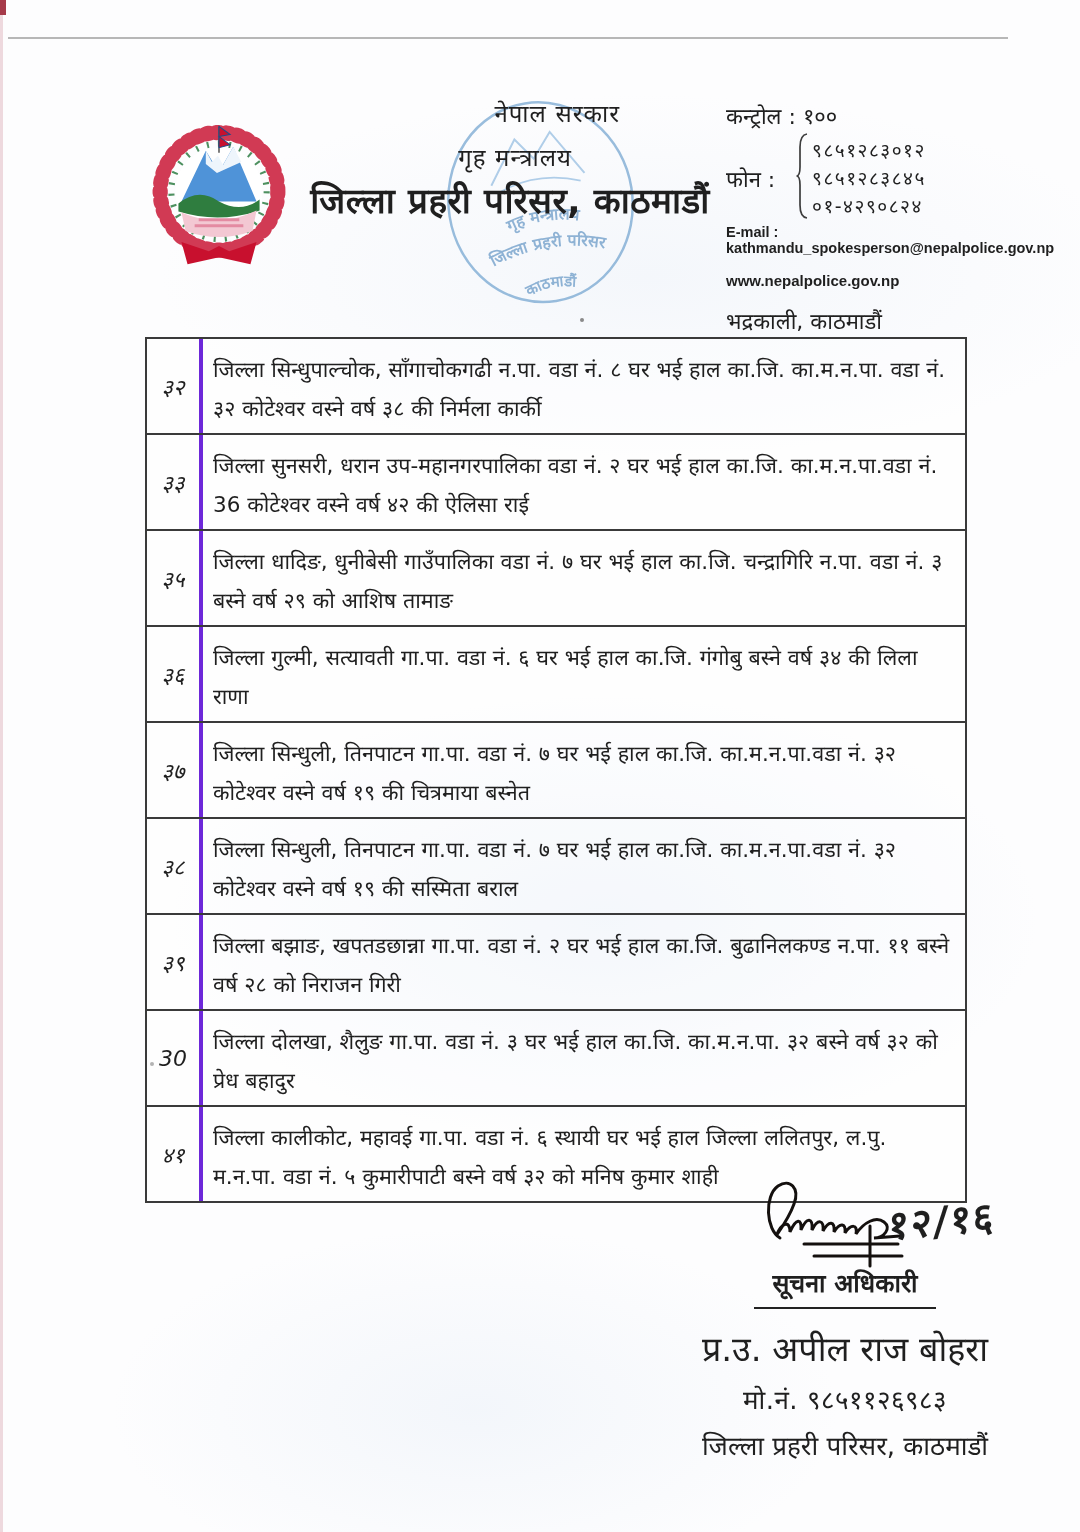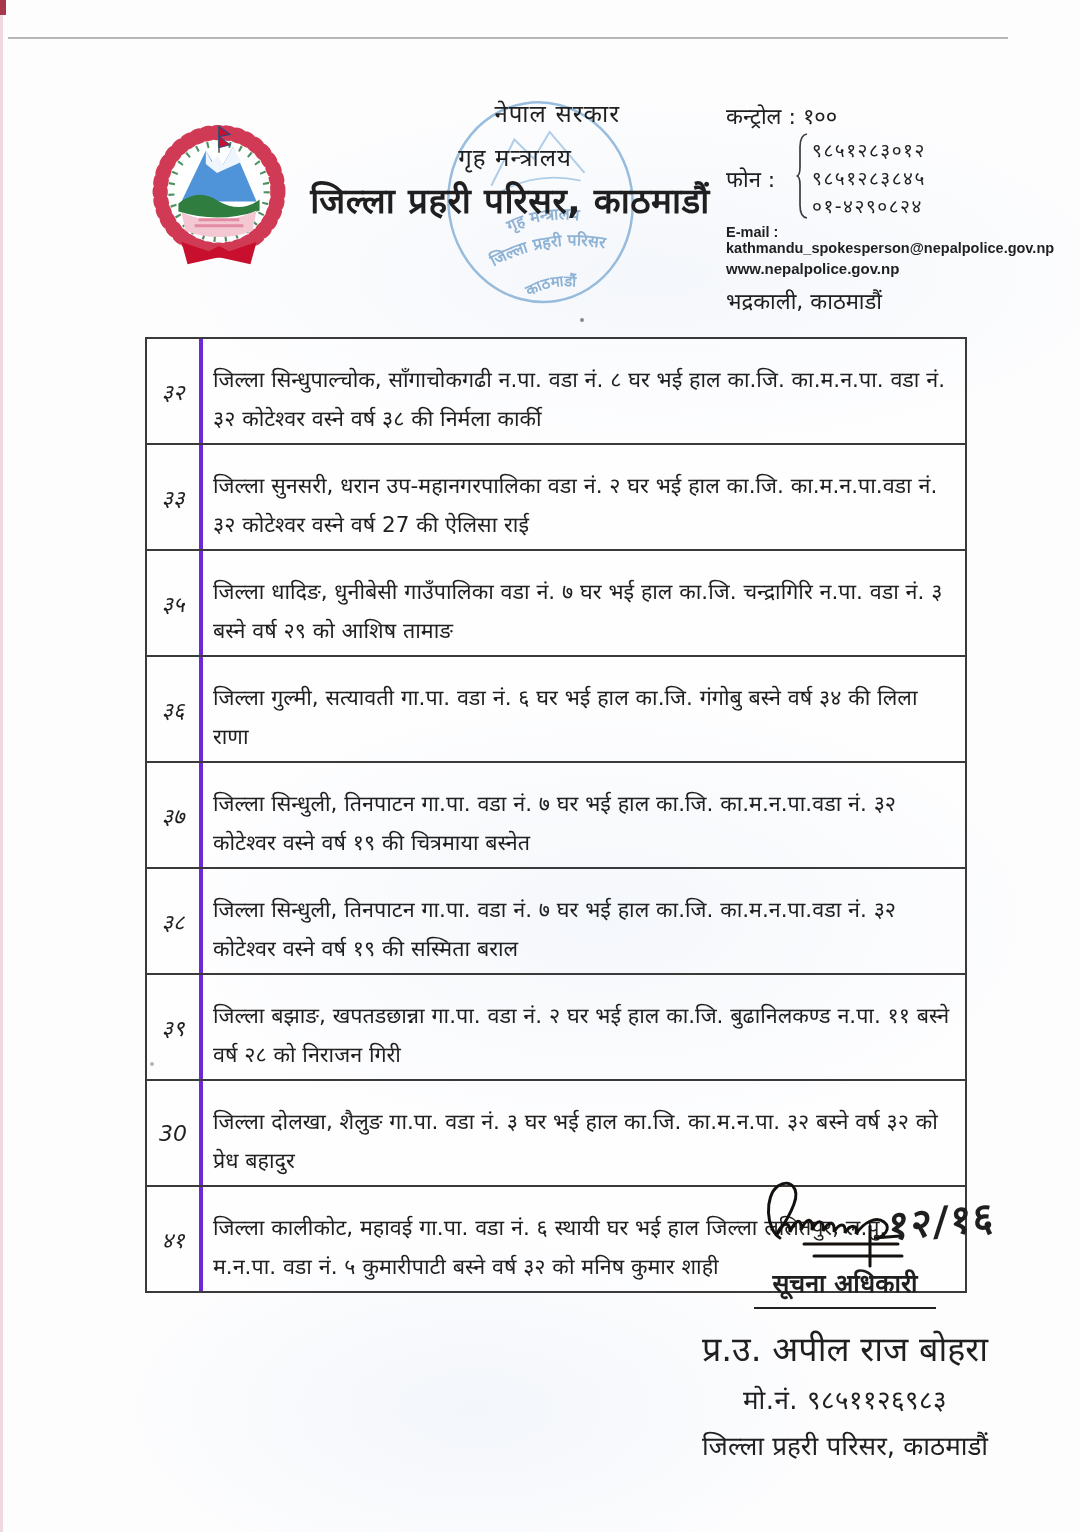--- a/index.html
+++ b/index.html
@@ -27,30 +27,30 @@
   .emblem{left:148px;top:110px;}
   .stamp{left:430px;top:92px;opacity:.62;transform:rotate(-9deg);}
 
   .contact{left:726px;top:100px;width:335px;}
   .contact .ctl{font-size:22px;}
   .phone-row{display:flex;align-items:center;margin-top:2px;}
   .phone-label{font-size:22px;width:62px;}
   .phone-brace{margin:0 2px 0 8px;}
   .phone-list{font-size:19px;line-height:28px;letter-spacing:1.5px;}
   .email-line{font-size:14.5px;font-weight:600;margin-top:0;font-family:"Liberation Sans","DejaVu Sans",sans-serif;}
-  .www-line{font-size:15px;font-weight:600;margin-top:4px;font-family:"Liberation Sans","DejaVu Sans",sans-serif;}
-  .addr-line{font-size:22px;margin-top:8px;}
+  .www-line{font-size:15px;font-weight:600;margin-top:16px;font-family:"Liberation Sans","DejaVu Sans",sans-serif;}
+  .addr-line{font-size:22px;margin-top:16px;}
 
   
   .table{left:145px;top:337px;width:818px;border:2px solid #3a3a3a;background:rgba(255,255,255,.35);}
   .trow{display:flex;border-top:2px solid #3a3a3a;}
   .trow:first-child{border-top:none;}
   .sn-cell{width:52px;flex:0 0 52px;display:flex;align-items:center;justify-content:center;
            border-right:4px solid #6d28d9;font-size:22px;font-style:italic;}
-  .detail-cell{flex:1;padding:21px 12px 5px 10px;font-size:21.5px;line-height:39px;}
+  .detail-cell{flex:1;padding:11px 12px 5px 10px;font-size:21.5px;line-height:39px;}
 
   
   .sig-svg{left:752px;top:1178px;}
   .sig-note{left:888px;top:1192px;font-size:40px;font-weight:700;transform:rotate(-5deg) skewX(-6deg);
             letter-spacing:2px;}
   .sig-info{left:690px;top:1233px;width:310px;text-align:center;margin-top:32px;}
   .sig-title{display:inline-block;font-size:25px;font-weight:700;padding:0 18px 8px 18px;
              border-bottom:2.5px solid #222;}
   .sig-officer{font-size:34px;margin-top:16px;text-align:center;}
   .sig-mobile{font-size:26px;margin-top:10px;letter-spacing:.5px;}
@@ -126,21 +126,21 @@
 </div>
 
 <div class="abs table">
   <div class="trow">
     <div class="sn-cell">३२</div>
     <div class="detail-cell">जिल्ला सिन्धुपाल्चोक, साँगाचोकगढी न.पा. वडा नं. ८ घर भई हाल का.जि. का.म.न.पा. वडा नं. ३२ कोटेश्वर वस्ने वर्ष ३८ की निर्मला कार्की</div>
   </div>
 
   <div class="trow">
     <div class="sn-cell">३३</div>
-    <div class="detail-cell">जिल्ला सुनसरी, धरान उप-महानगरपालिका वडा नं. २ घर भई हाल का.जि. का.म.न.पा.वडा नं. ३२ कोटेश्वर वस्ने वर्ष 27 की ऐलिसा राई</div>
+    <div class="detail-cell">जिल्ला सुनसरी, धरान उप-महानगरपालिका वडा नं. २ घर भई हाल का.जि. का.म.न.पा.वडा नं. 36 कोटेश्वर वस्ने वर्ष ४२ की ऐलिसा राई</div>
   </div>
 
 
   <div class="trow">
     <div class="sn-cell">३५</div>
     <div class="detail-cell">जिल्ला धादिङ, धुनीबेसी गाउँपालिका वडा नं. ७ घर भई हाल का.जि. चन्द्रागिरि न.पा. वडा नं. ३ बस्ने वर्ष २९ को आशिष तामाङ</div>
   </div>
 
   <div class="trow">
     <div class="sn-cell">३६</div>

